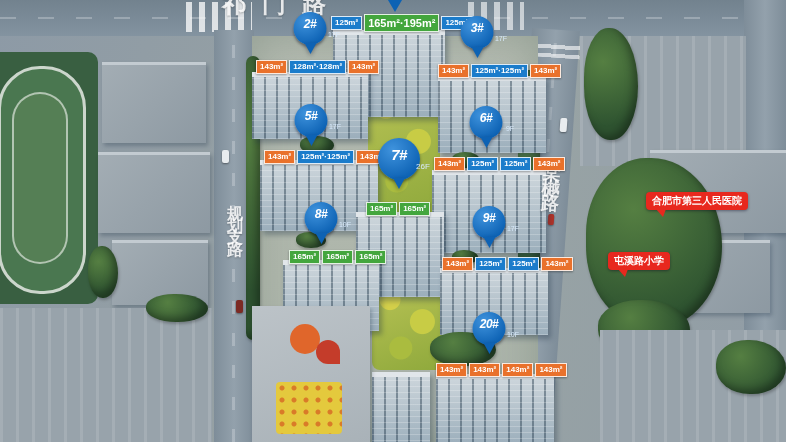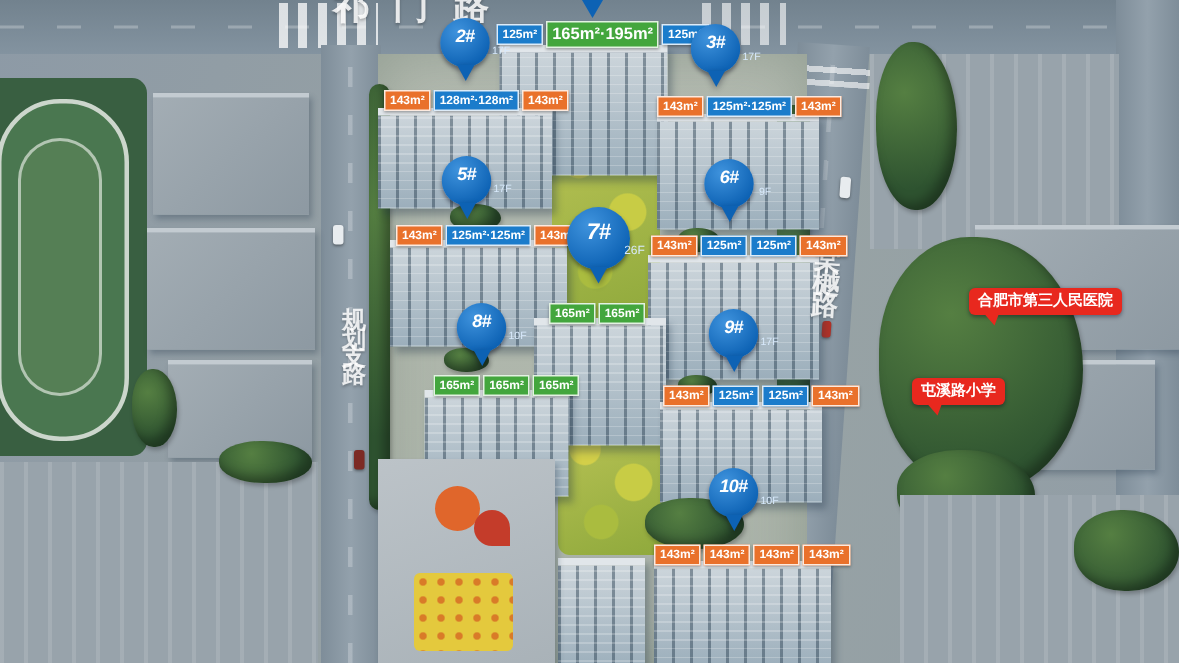--- a/index.html
+++ b/index.html
@@ -251,21 +251,21 @@
   <div class="abs pin" style="left:489px;top:206px;">
     <div class="ball">
       <span class="num">9#</span>
       <span class="floors">17F</span>
     </div>
     <div class="tail"></div>
   </div>
 
   <div class="abs pin" style="left:489px;top:312px;">
     <div class="ball">
-      <span class="num">10#</span>
+      <span class="num">20#</span>
       <span class="floors">10F</span>
     </div>
     <div class="tail"></div>
   </div>
 
   <div class="abs poi red" style="left:606px;top:192px;margin-left:40px;">
     <span>合肥市第三人民医院</span>
     <span class="ptail"></span>
   </div>
   <div class="abs poi red" style="left:608px;top:252px;">

